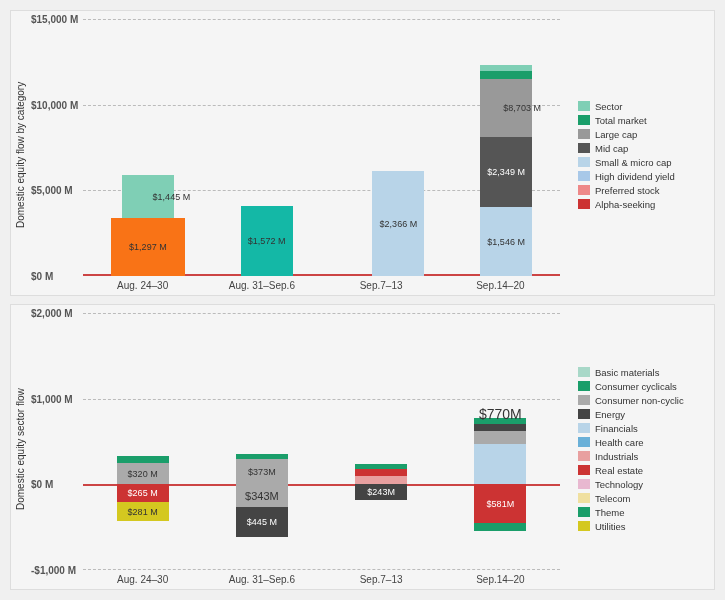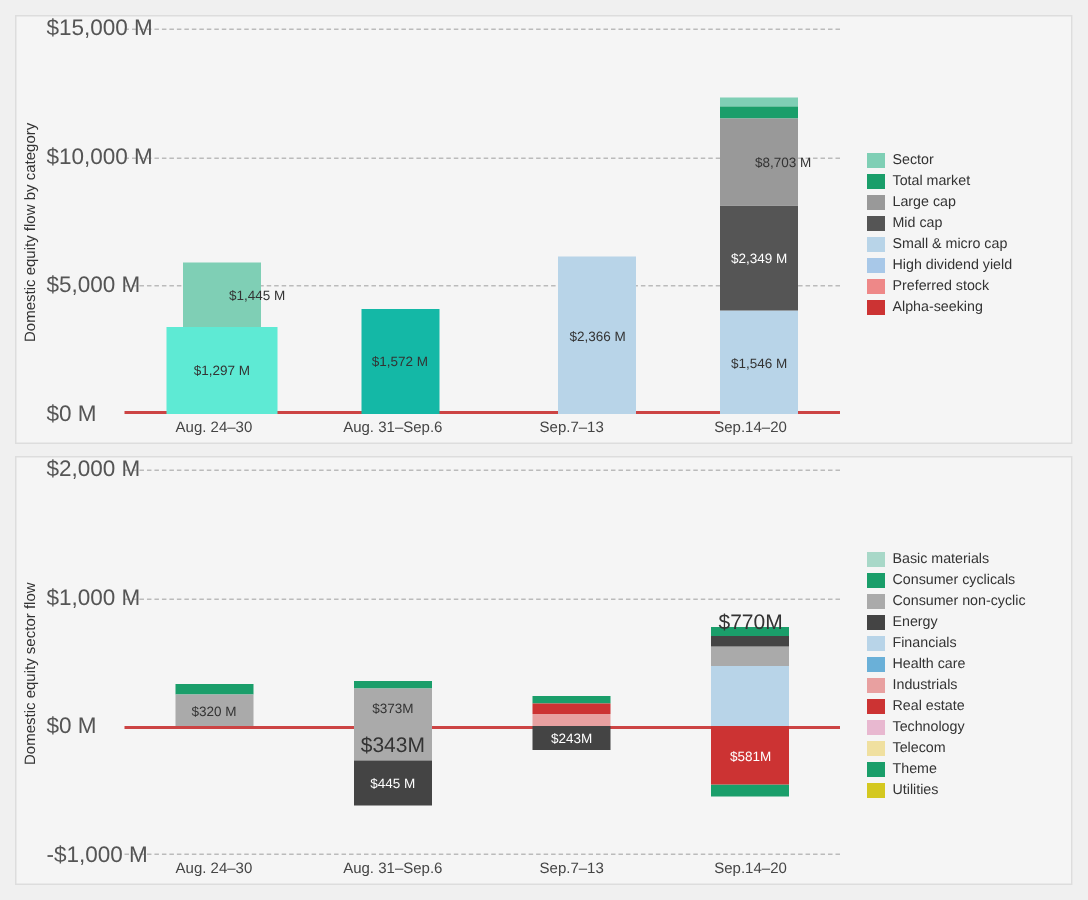--- a/index.html
+++ b/index.html
@@ -50,23 +50,24 @@
     }
     .grid-line {
       position: absolute;
       left: 0;
       right: 0;
       border-top: 1px dashed #bbb;
     }
     .grid-label {
       position: absolute;
       left: -52px;
-      font-size: 15px;
+      font-size: 10px;
       color: #555;
       transform: translateY(-50%);
+      font-weight: bold;
     }
     .x-labels {
       display: flex;
       justify-content: flex-end;
       margin-left: 50px;
       margin-right: 10px;
       margin-top: 4px;
     }
     .x-label {
       font-size: 10px;
@@ -78,21 +79,21 @@
       width: 140px;
       padding: 4px 4px 4px 8px;
       flex-shrink: 0;
       display: flex;
       flex-direction: column;
       gap: 3px;
       justify-content: center;
     }
     .legend-item {
       display: flex;
-      align-items: flex-end;
+      align-items: flex-start;
       gap: 5px;
       font-size: 9.5px;
       color: #333;
     }
     .legend-color {
       width: 12px;
       height: 10px;
       flex-shrink: 0;
     }
 
@@ -124,21 +125,21 @@
 
         <div class="grid-line" style="top:66.6%;"></div>
         <span class="grid-label" style="top:66.6%;">$5,000 M</span>
 
         <div class="grid-line" style="bottom:0; top:auto; border-top:2px solid #c44;"></div>
         <span class="grid-label" style="bottom:0; top:auto; transform:translateY(50%);">$0 M</span>
 
         <div style="position:absolute; bottom:0; left:0; right:0; display:flex; justify-content:space-around; align-items:flex-end; height:100%;">
 
           <div style="display:flex;flex-direction:column-reverse;align-items:center;">
-            <div style="width:74px;height:58px;background:#5eead4;position:relative;">
+            <div style="width:74px;height:58px;background:#f97316;position:relative;">
               <span style="position:absolute;left:50%;top:50%;transform:translate(-50%,-50%);font-size:9px;color:#333;white-space:nowrap;">$1,297 M</span>
             </div>
             <div style="width:52px;height:43px;background:#7fcfb5;position:relative;">
               <span style="position:absolute;left:50%;top:50%;transform:translate(-50%,-50%);font-size:9px;color:#333;white-space:nowrap;padding-left:47px;">$1,445 M</span>
             </div>
           </div>
 
           <div style="display:flex;flex-direction:column-reverse;align-items:center;">
             <div style="width:52px;height:70px;background:#14b8a6;position:relative;">
               <span style="position:absolute;left:50%;top:50%;transform:translate(-50%,-50%);font-size:9px;color:#333;white-space:nowrap;">$1,572 M</span>
@@ -230,32 +231,40 @@
 
           <div style="display:flex;flex-direction:column;align-items:center;width:52px;position:relative;">
 
             <div style="position:absolute; bottom:33.4%; display:flex; flex-direction:column-reverse; align-items:center;">
               <div style="width:52px;height:21px;background:#aaa;position:relative;">
                 <span style="position:absolute;left:50%;top:50%;transform:translate(-50%,-50%);font-size:9px;color:#333;white-space:nowrap;">$320 M</span>
               </div>
               <div style="width:52px;height:7px;background:#1a9e6a;"></div>
             </div>
 
+            <div style="position:absolute; top:66.6%; display:flex; flex-direction:column; align-items:center;">
+              <div style="width:52px;height:18px;background:#c33;position:relative;">
+                <span style="position:absolute;left:50%;top:50%;transform:translate(-50%,-50%);font-size:9px;color:#fff;white-space:nowrap;">$265 M</span>
+              </div>
+              <div style="width:52px;height:19px;background:#d4c820;position:relative;">
+                <span style="position:absolute;left:50%;top:50%;transform:translate(-50%,-50%);font-size:9px;color:#333;white-space:nowrap;">$281 M</span>
+              </div>
+            </div>
           </div>
 
           <div style="display:flex;flex-direction:column;align-items:center;width:52px;position:relative;">
             <div style="position:absolute; bottom:33.4%; display:flex; flex-direction:column-reverse; align-items:flex-end;margin-top:42px;">
               <div style="width:52px;height:25px;background:#aaa;position:relative;">
                 <span style="position:absolute;left:50%;top:50%;transform:translate(-50%,-50%);font-size:9px;color:#333;white-space:nowrap;">$373M</span>
               </div>
               <div style="width:52px;height:5px;background:#1a9e6a;"></div>
             </div>
             <div style="position:absolute; top:66.6%; display:flex; flex-direction:column; align-items:center;">
               <div style="width:52px;height:23px;background:#aaa;position:relative;">
-                <span style="position:absolute;left:50%;top:50%;transform:translate(-50%,-50%);font-size:14px;color:#333;white-space:nowrap;">$343M</span>
+                <span style="position:absolute;left:50%;top:50%;transform:translate(-50%,-50%);font-size:11px;color:#333;white-space:nowrap;">$343M</span>
               </div>
               <div style="width:52px;height:30px;background:#444;position:relative;">
                 <span style="position:absolute;left:50%;top:50%;transform:translate(-50%,-50%);font-size:9px;color:#fff;white-space:nowrap;">$445 M</span>
               </div>
             </div>
           </div>
 
           <div style="display:flex;flex-direction:column;align-items:center;width:52px;position:relative;">
             <div style="position:absolute; bottom:33.4%; display:flex; flex-direction:column-reverse; align-items:center;">
               <div style="width:52px;height:8px;background:#e8a0a0;"></div>

